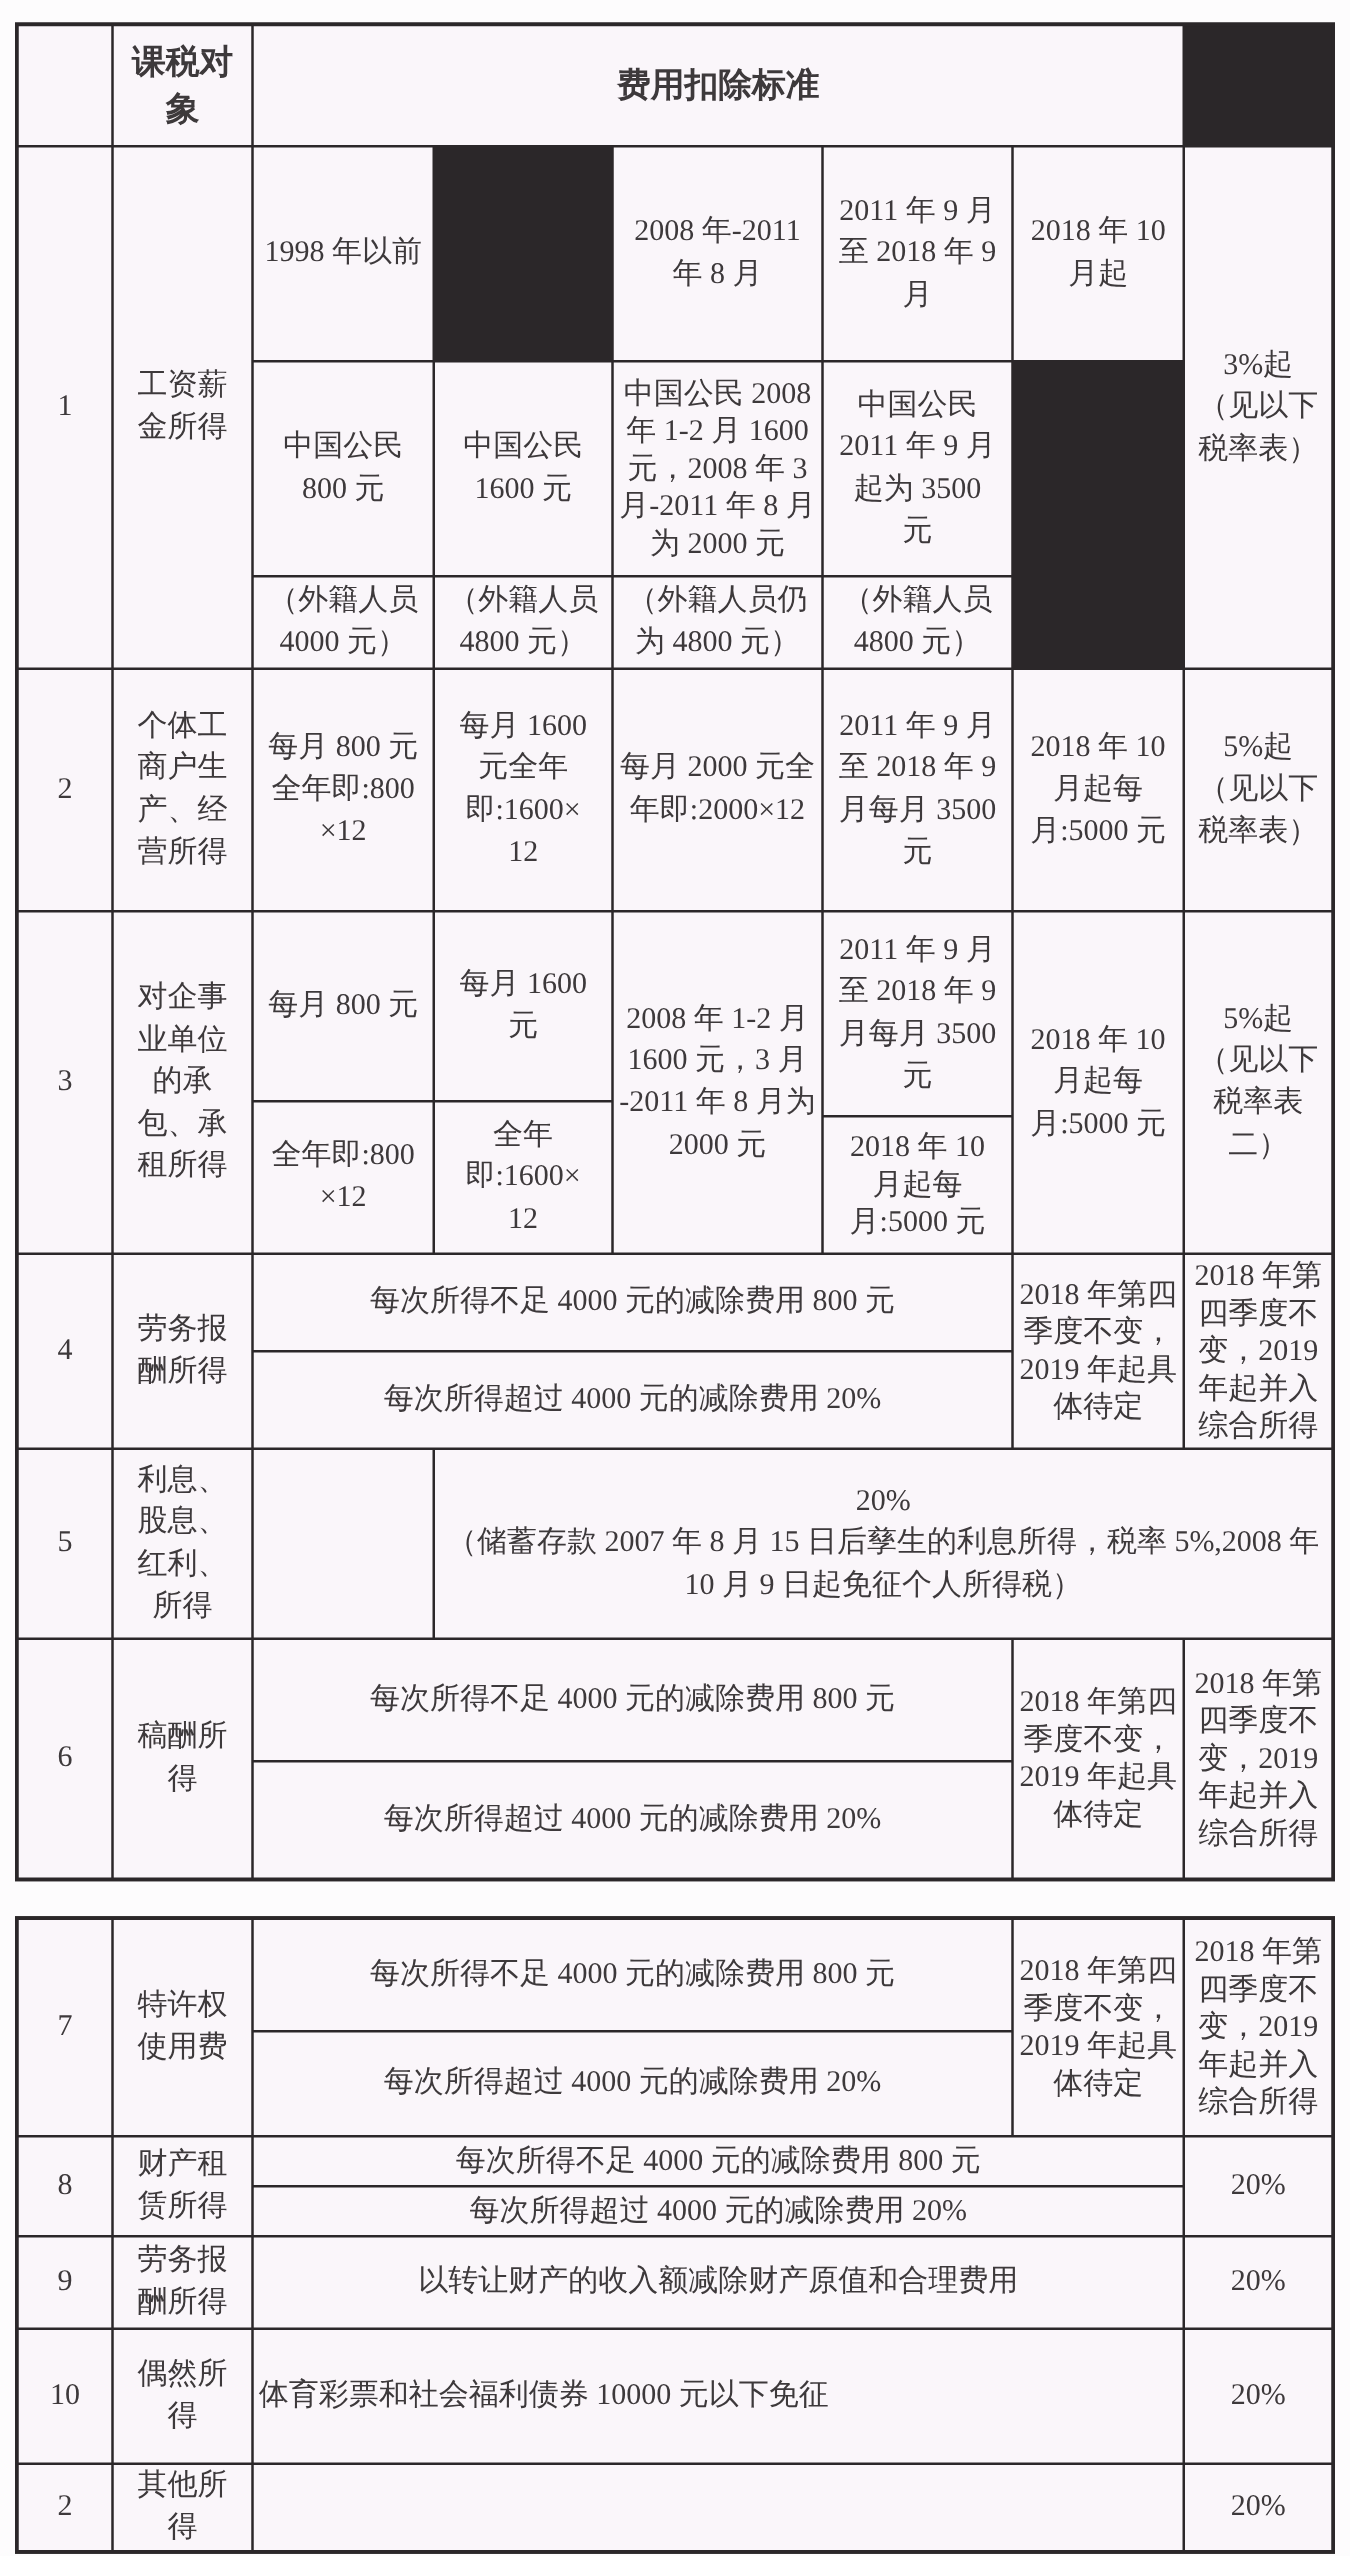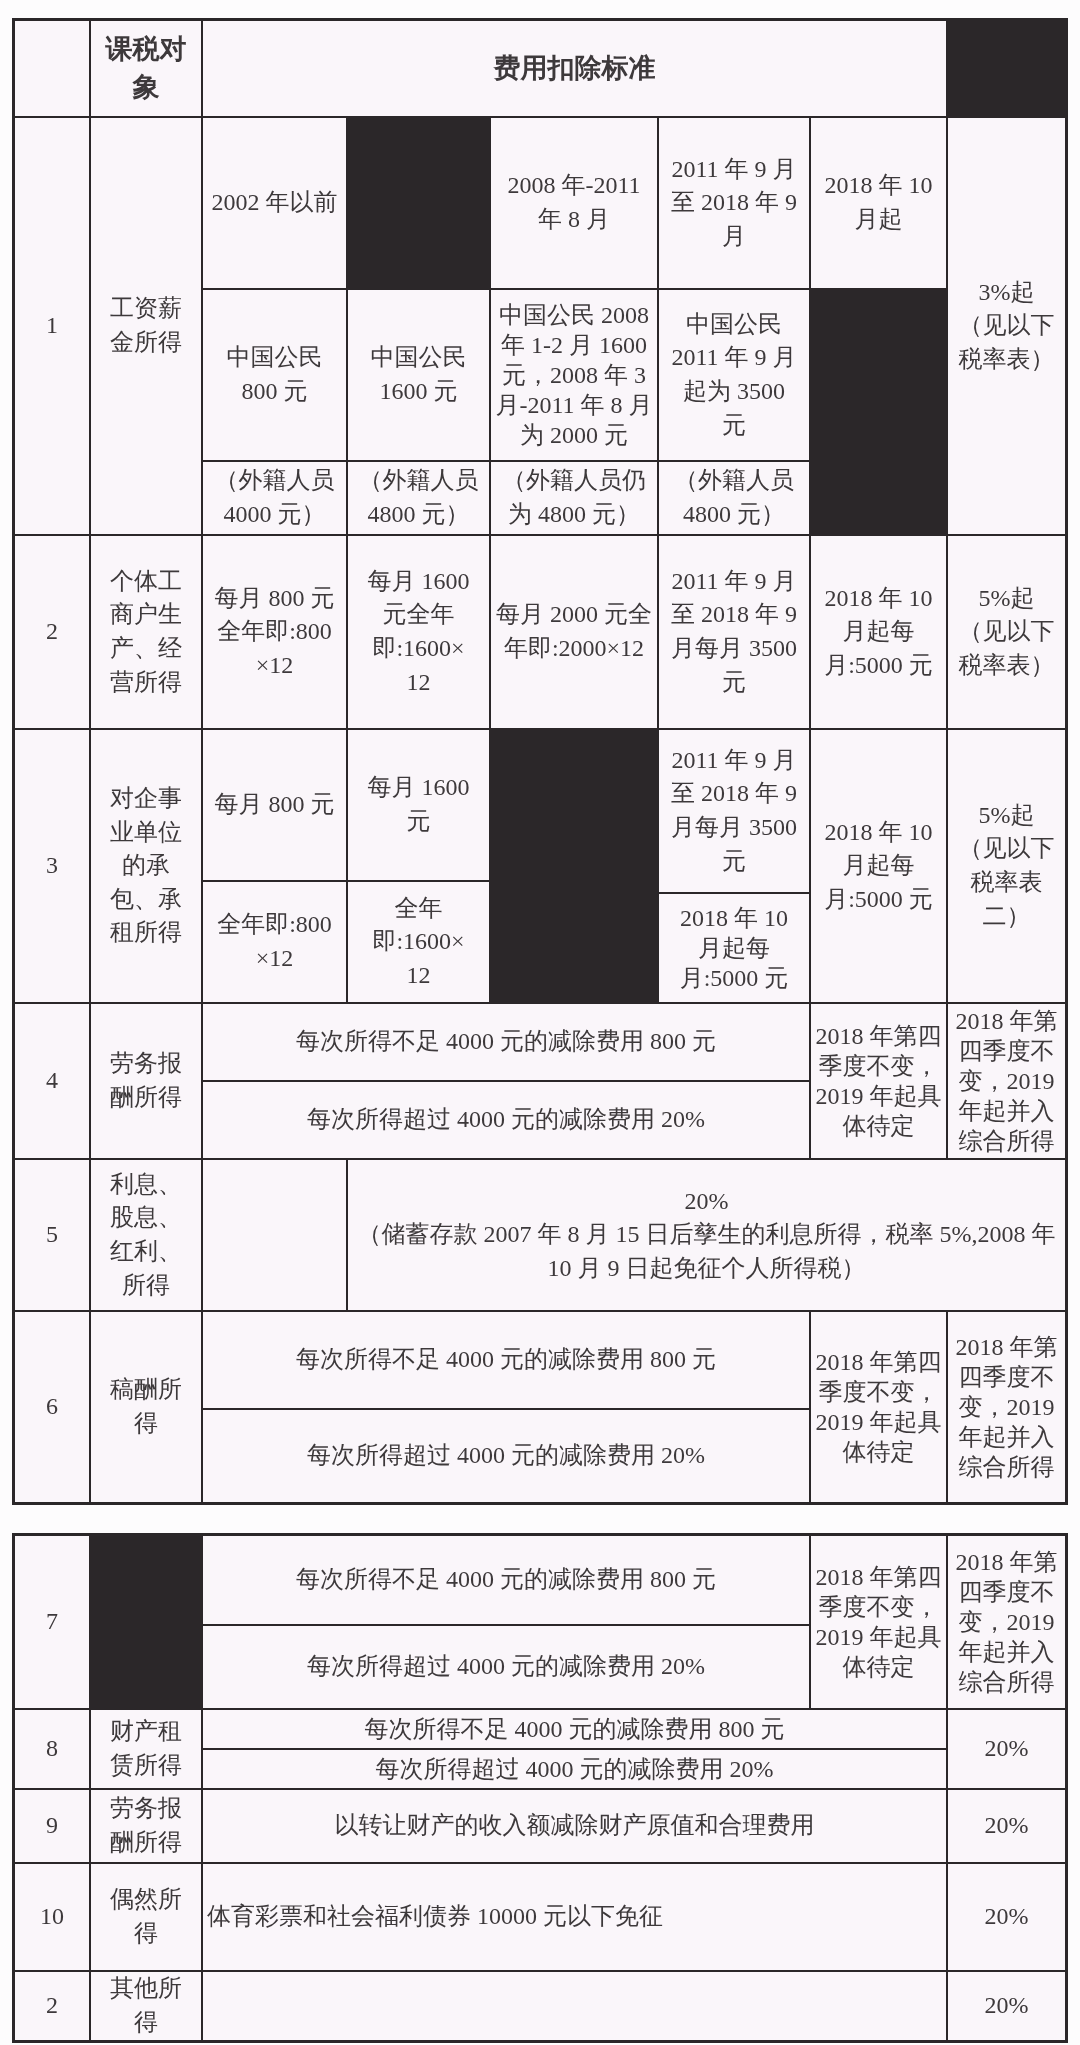--- a/index.html
+++ b/index.html
@@ -38,21 +38,21 @@
 <div id="canvas">
 
   <div id="t1" class="tbl">
 
     <div class="c hd" style="grid-area:1/1/2/2"></div>
     <div class="c hd" style="grid-area:1/2/2/3">课税对象</div>
     <div class="c hd" style="grid-area:1/3/2/8">费用扣除标准</div>
 
     <div class="c" style="grid-area:2/1/5/2">1</div>
     <div class="c obj" style="grid-area:2/2/5/3">工资薪金所得</div>
-    <div class="c" style="grid-area:2/3/3/4">2002 年以前</div>
+    <div class="c" style="grid-area:2/3/3/4">1998 年以前</div>
     <div class="c" style="grid-area:2/5/3/6">2008 年-2011
 年 8 月</div>
     <div class="c" style="grid-area:2/6/3/7">2011 年 9 月
 至 2018 年 9
 月</div>
     <div class="c" style="grid-area:2/7/3/8">2018 年 10
 月起</div>
     <div class="c" style="grid-area:3/3/4/4">中国公民
 800 元</div>
     <div class="c" style="grid-area:3/4/4/5">中国公民
@@ -103,20 +103,24 @@
     <div class="c" style="grid-area:6/1/9/2">3</div>
     <div class="c obj" style="grid-area:6/2/9/3">对企事业单位的承包、承租所得</div>
     <div class="c" style="grid-area:6/3/7/4">每月 800 元</div>
     <div class="c" style="grid-area:7/3/9/4">全年即:800
 ×12</div>
     <div class="c" style="grid-area:6/4/7/5">每月 1600
 元</div>
     <div class="c" style="grid-area:7/4/9/5">全年
 即:1600×
 12</div>
+    <div class="c" style="grid-area:6/5/9/6">2008 年 1-2 月
+1600 元，3 月
+-2011 年 8 月为
+2000 元</div>
     <div class="c" style="grid-area:6/6/8/7">2011 年 9 月
 至 2018 年 9
 月每月 3500
 元</div>
     <div class="c tight" style="grid-area:8/6/9/7">2018 年 10
 月起每
 月:5000 元</div>
     <div class="c" style="grid-area:6/7/9/8">2018 年 10
 月起每
 月:5000 元</div>
@@ -158,20 +162,21 @@
     <div class="c tight" style="grid-area:12/8/14/9">2018 年第
 四季度不
 变，2019
 年起并入
 综合所得</div>
   </div>
 
   <div id="t2" class="tbl">
 
     <div class="c" style="grid-area:1/1/3/2">7</div>
+    <div class="c obj" style="grid-area:1/2/3/3">特许权使用费</div>
     <div class="c" style="grid-area:1/3/2/7">每次所得不足 4000 元的减除费用 800 元</div>
     <div class="c" style="grid-area:2/3/3/7">每次所得超过 4000 元的减除费用 20%</div>
     <div class="c tight" style="grid-area:1/7/3/8">2018 年第四
 季度不变，
 2019 年起具
 体待定</div>
     <div class="c tight" style="grid-area:1/8/3/9">2018 年第
 四季度不
 变，2019
 年起并入

